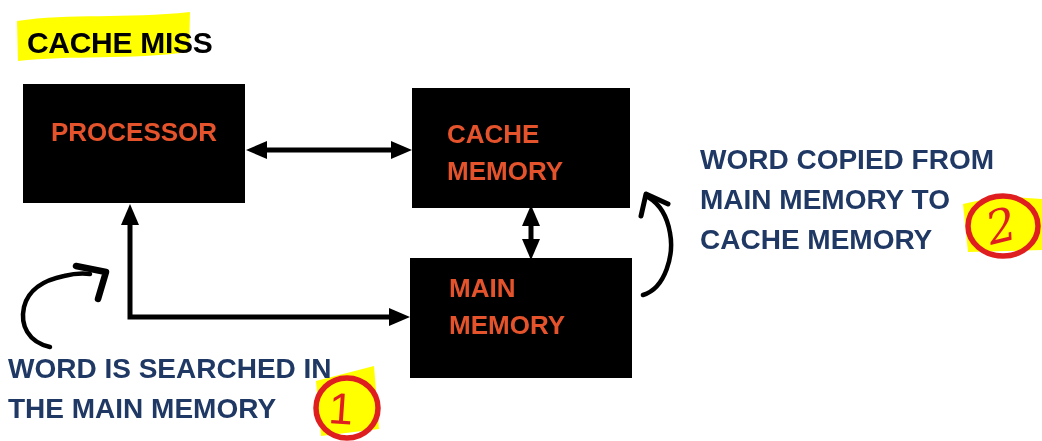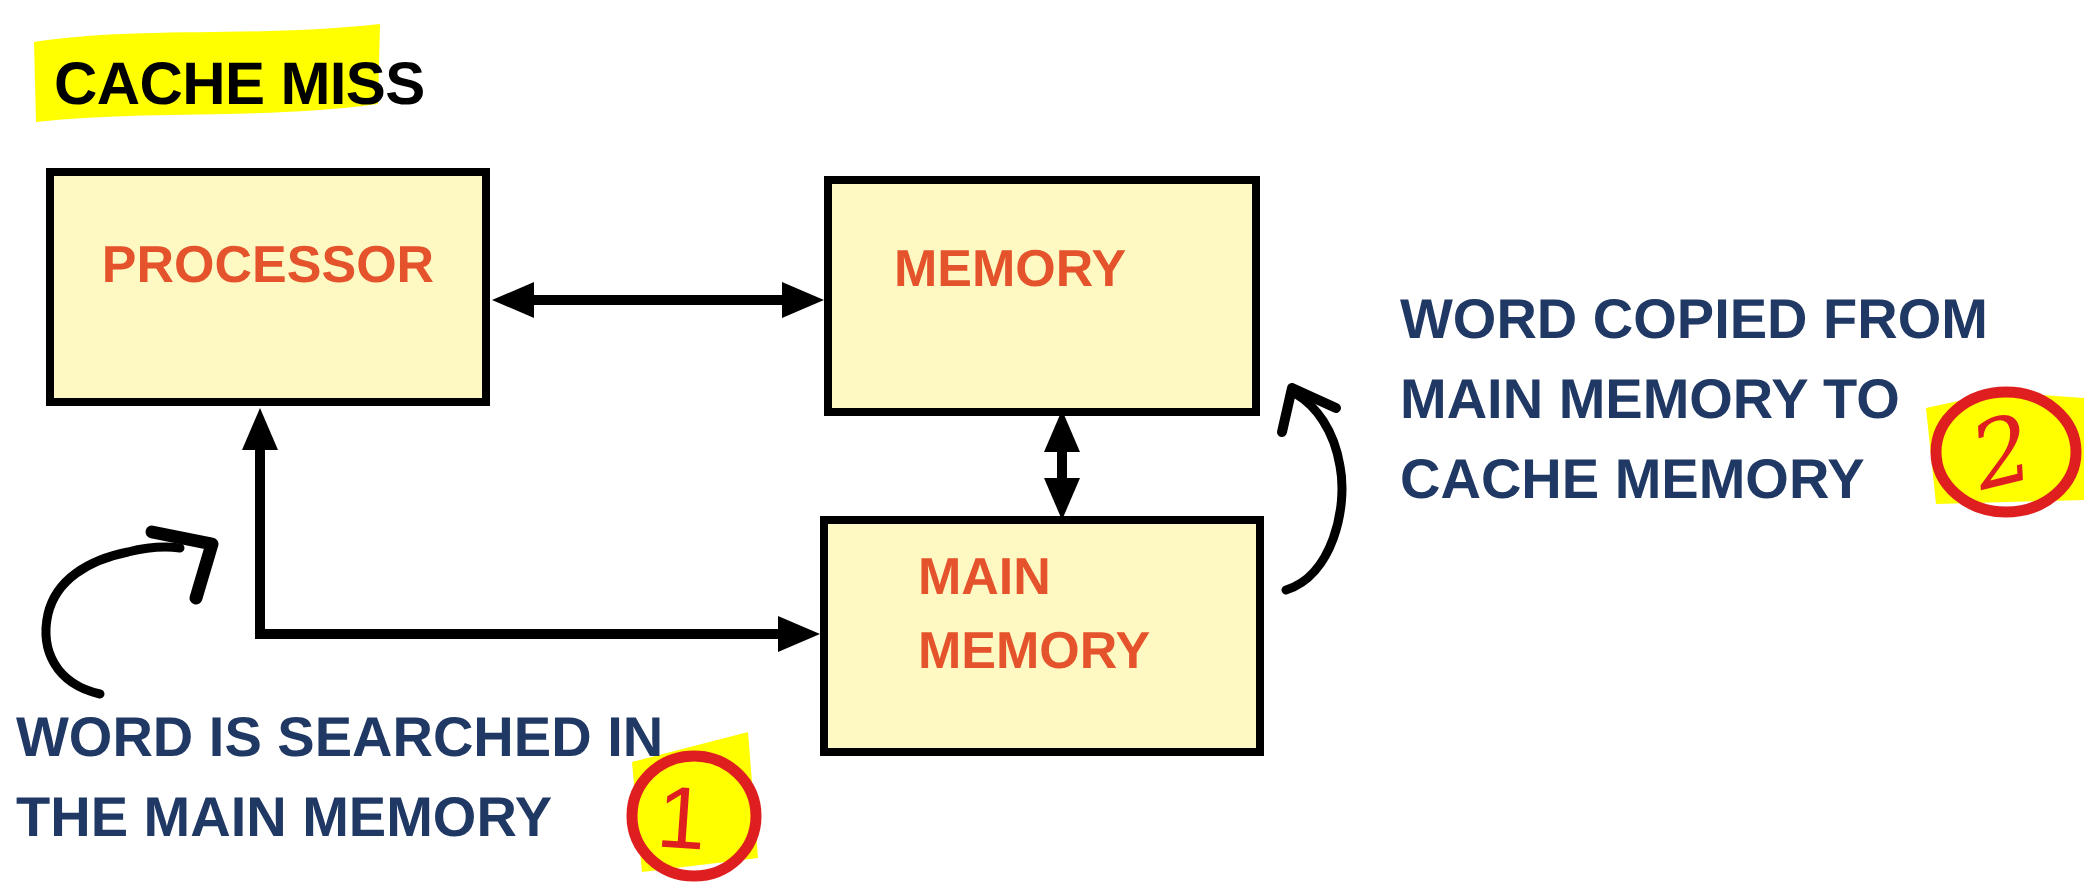--- a/index.html
+++ b/index.html
@@ -2,21 +2,21 @@
 <html><head>
 <meta charset="utf-8">
 <style>
   html,body{margin:0;padding:0;background:#ffffff;}
   #canvas{
     position:relative;width:1042px;height:441px;background:#ffffff;overflow:hidden;
     font-family:"Liberation Sans",sans-serif;
   }
   #arrow-layer{position:absolute;left:0;top:0;width:1042px;height:441px;z-index:1;}
   .diagram-box{
-    position:absolute;z-index:2;background:#fef9c3;border:4px solid #000000;
+    position:absolute;z-index:2;background:#000000;border:4px solid #000000;
     box-sizing:border-box;color:#E4532B;font-weight:bold;font-size:26px;line-height:37px;
   }
   .title-text{
     position:absolute;z-index:3;color:#000000;font-weight:bold;font-size:30px;line-height:32px;
     letter-spacing:-0.3px;
   }
   .note{
     position:absolute;z-index:2;color:#1F3864;font-weight:bold;font-size:28px;line-height:40px;
     white-space:nowrap;
   }
@@ -80,24 +80,25 @@
 
   <div class="title-text" style="left:27px;top:27px;">CACHE MISS</div>
 
   <div class="diagram-box" style="left:23px;top:84px;width:222px;height:119px;">
     <div class="processor-label-wrap">
       <span>PROCESSOR</span>
     </div>
   </div>
 
   <div class="diagram-box" style="left:412px;top:88px;width:218px;height:120px;padding:24px 0 0 31px;">
+    <span class="box-line">CACHE</span>
     <span class="box-line">MEMORY</span>
   </div>
 
-  <div class="diagram-box" style="left:410px;top:258px;width:222px;height:120px;padding:8px 0 0 45px;">
+  <div class="diagram-box" style="left:410px;top:258px;width:222px;height:120px;padding:8px 0 0 35px;">
     <span class="box-line">MAIN</span>
     <span class="box-line">MEMORY</span>
   </div>
 
   <div class="note" style="left:700px;top:140px;">
     <span class="box-line">WORD COPIED FROM</span>
     <span class="box-line">MAIN MEMORY TO</span>
     <span class="box-line">CACHE MEMORY</span>
   </div>
 

